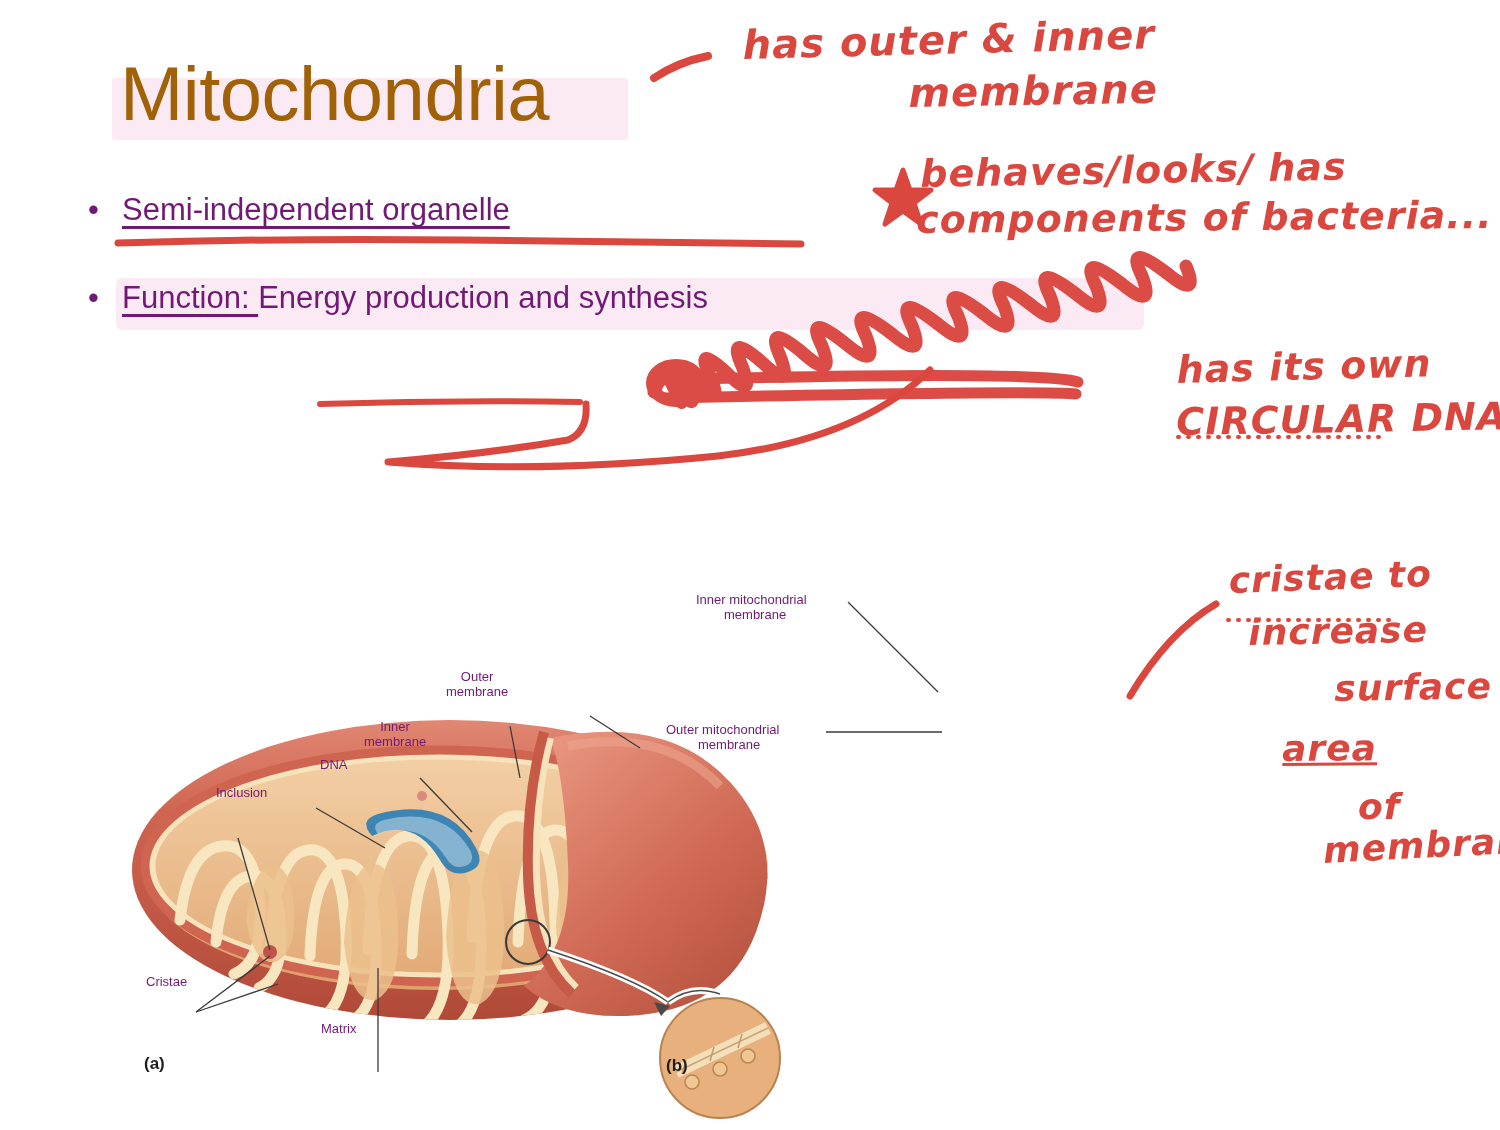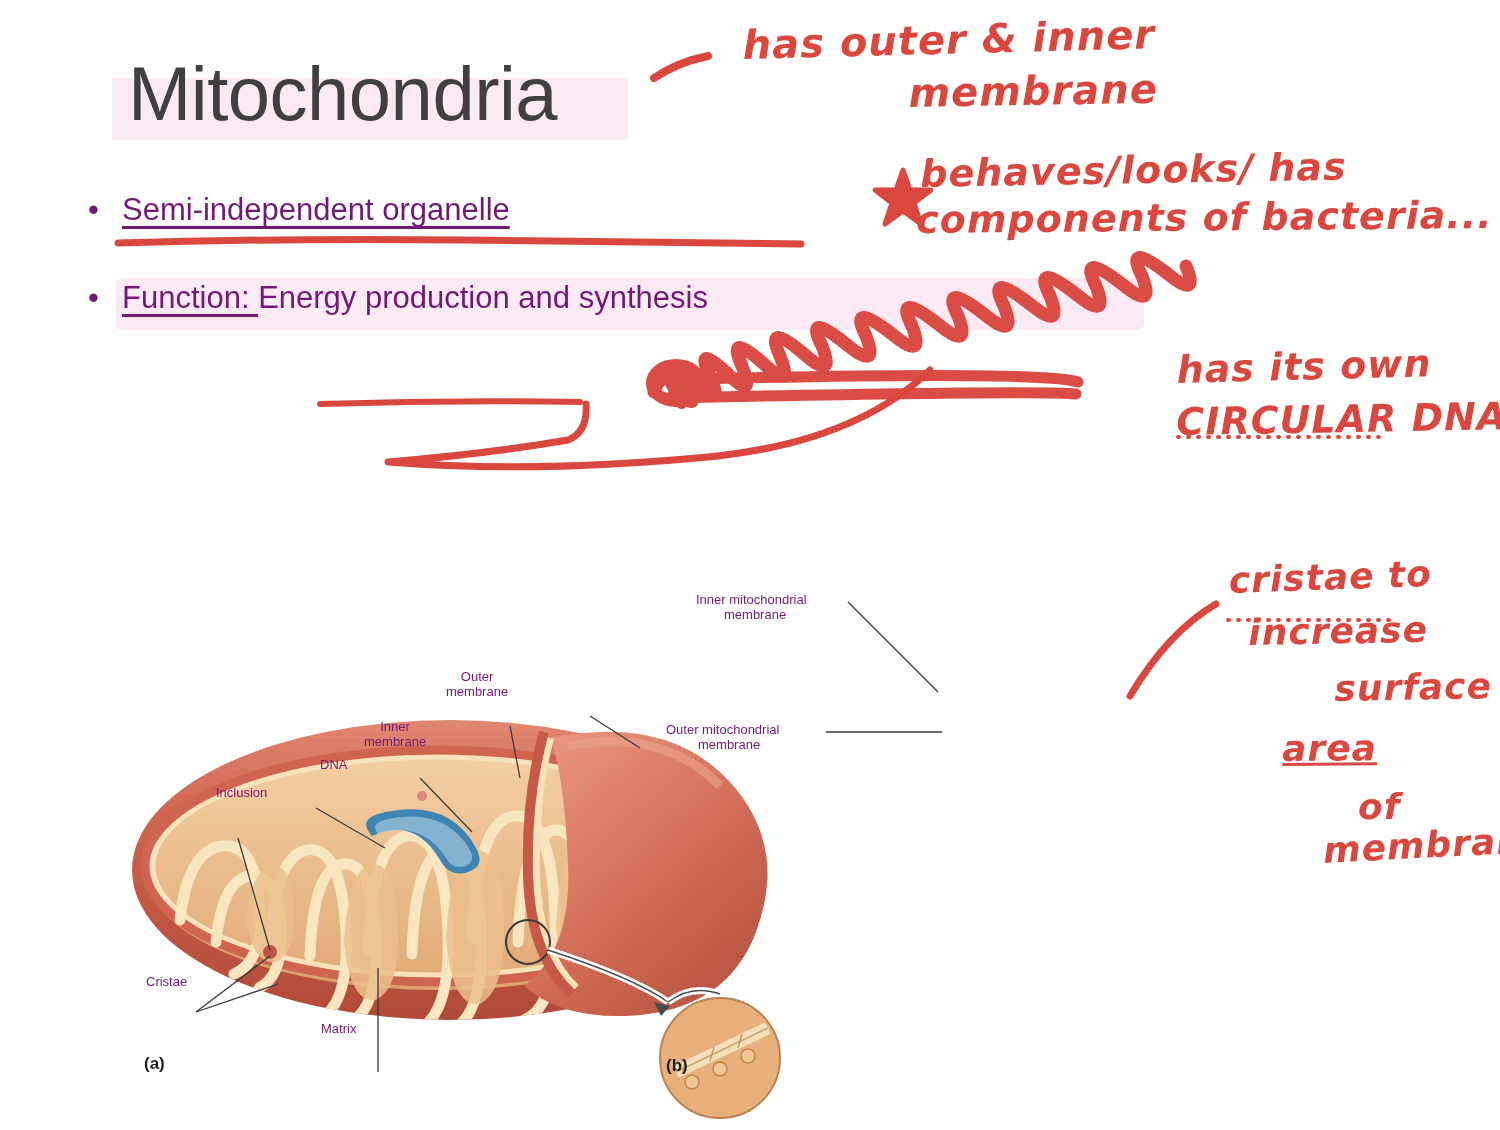--- a/index.html
+++ b/index.html
@@ -6,23 +6,23 @@
   body{
     width:1500px;height:1130px;position:relative;overflow:hidden;
     font-family:"Liberation Sans", sans-serif;
     -webkit-font-smoothing:antialiased;
   }
   .slide{position:absolute;inset:0;background:#fff;}
 
   
   #title{
     position:absolute;left:112px;top:52px;
-    font-size:76px;line-height:1.0;color:#404040;
+    font-size:76px;line-height:1.0;color:#a16207;
     font-weight:400;letter-spacing:-0.5px;white-space:nowrap;
-    padding:4px 10px 6px 16px;
+    padding:4px 10px 6px 8px;
   }
   #title-hl{
     position:absolute;left:112px;top:78px;width:516px;height:62px;
     background:#fbe9f3;border-radius:3px;
   }
 
   
   .bullet{
     position:absolute;left:88px;
     font-size:31px;color:#701a75;white-space:nowrap;line-height:1;

